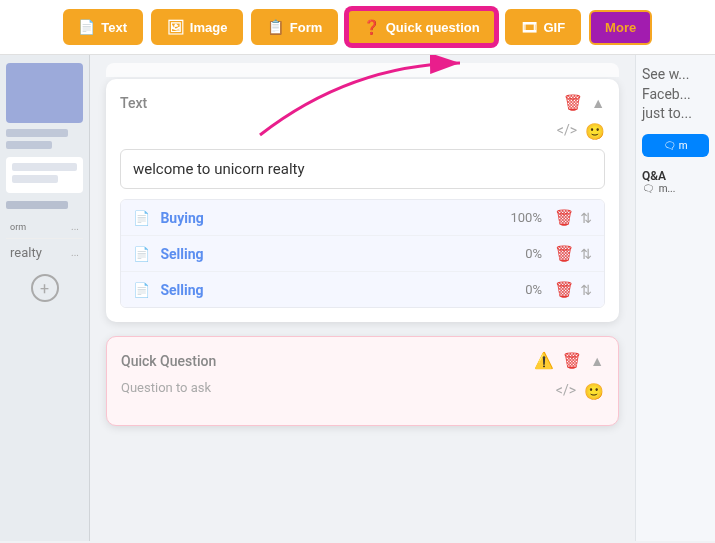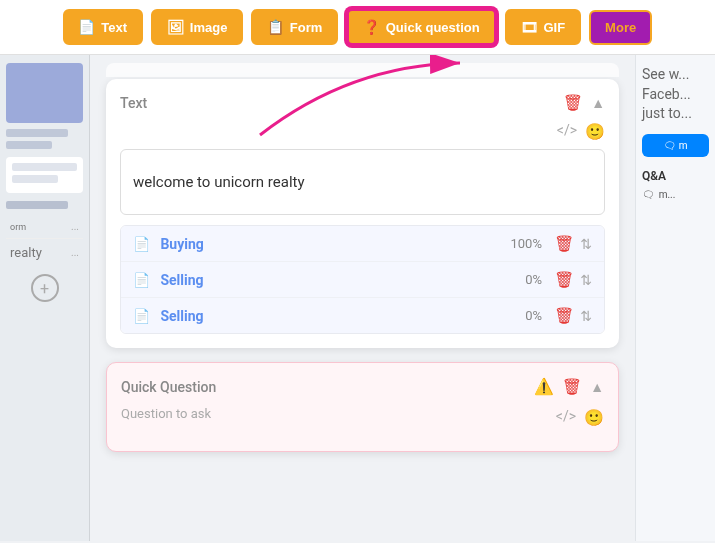--- a/index.html
+++ b/index.html
@@ -178,21 +178,21 @@
     .icon-chevron {
       color: #aaa;
       font-size: 14px;
       cursor: pointer;
     }
 
     
     .text-input-field {
       border: 1px solid #ddd;
       border-radius: 6px;
-      padding: 23px 12px;
+      padding: 10px 12px;
       font-size: 15px;
       color: #333;
       margin-bottom: 10px;
       width: 100%;
     }
 
     
     .options-list {
       border: 1px solid #e8eaf0;
       border-radius: 6px;
@@ -286,21 +286,20 @@
       font-size: 10px;
       text-align: center;
       margin-bottom: 12px;
       cursor: pointer;
     }
 
     .qa-label {
       font-size: 12px;
       font-weight: 600;
       color: #333;
-      margin-bottom: 6px;
     }
 
     .qa-item {
       display: flex;
       align-items: center;
       gap: 4px;
       font-size: 10px;
       color: #555;
     }
 

